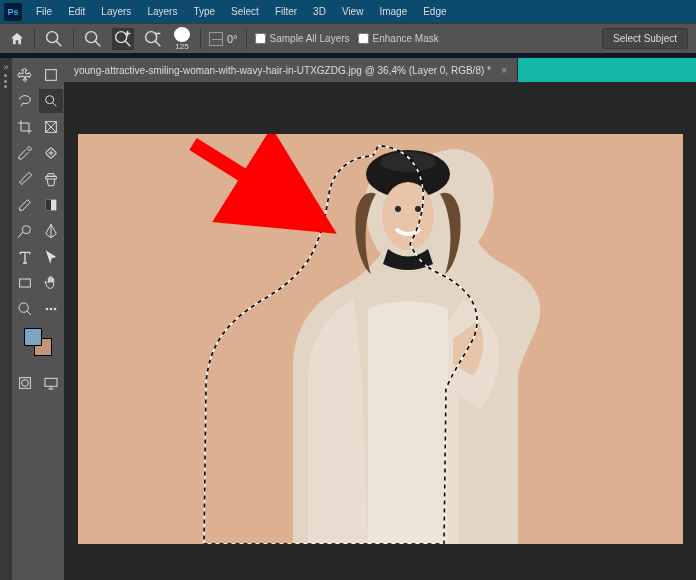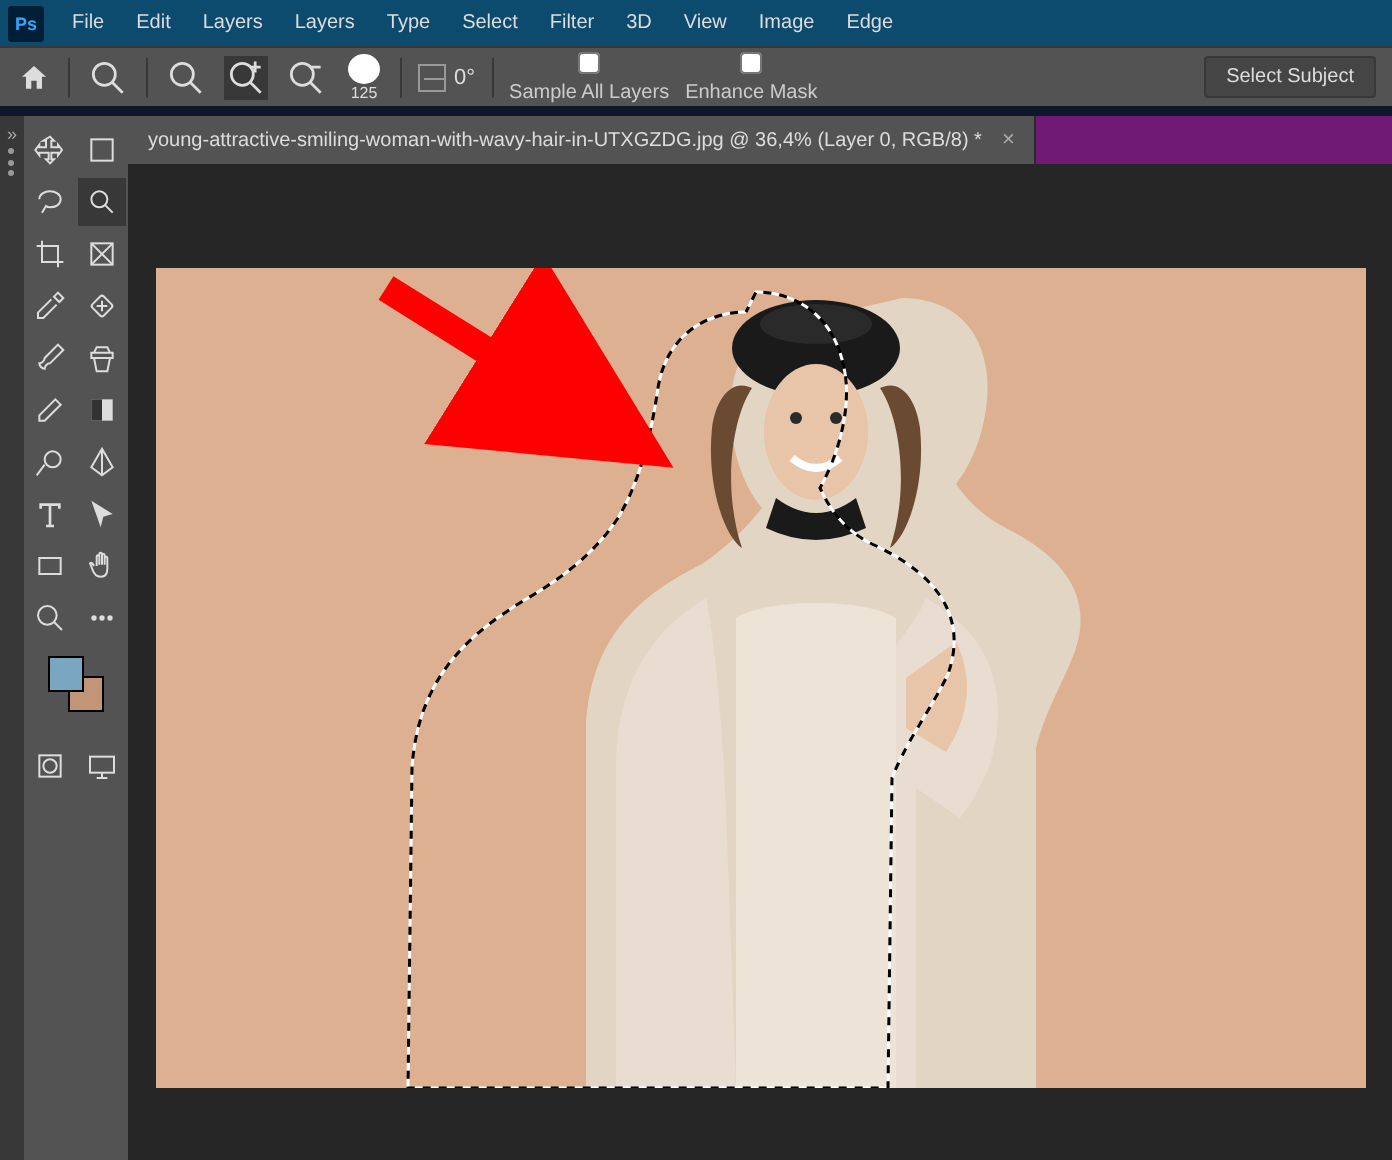--- a/index.html
+++ b/index.html
@@ -10,39 +10,39 @@
 .optionsbar { height: 34px; background: #535353; display: flex; align-items: center; padding: 0 8px; gap: 8px; border-bottom: 5px solid #0f172a; }
 .optionsbar .home-icon { color: #ddd; width: 18px; height: 18px; display: flex; align-items: center; justify-content: center; }
 .optionsbar .divider { width: 1px; height: 20px; background: #383838; }
 .optionsbar .tool-icon { width: 22px; height: 22px; display: flex; align-items: center; justify-content: center; color: #ddd; }
 .optionsbar .brush-preview { width: 20px; height: 24px; display: flex; flex-direction: column; align-items: center; color: #ddd; }
 .optionsbar .brush-circle { width: 16px; height: 16px; border-radius: 50%; background: #fff; }
 .optionsbar .brush-size { font-size: 8px; }
 .optionsbar .angle { color: #ddd; font-size: 11px; display: flex; align-items: center; gap: 4px; }
 .optionsbar .angle-icon { width: 14px; height: 14px; border: 1px solid #999; position: relative; }
 .optionsbar .angle-icon::after { content: ''; position: absolute; width: 10px; height: 1px; background: #999; top: 50%; left: 20%; transform-origin: left; }
-.optionsbar .checkbox-opt { display: flex; align-items: center; gap: 4px; color: #ccc; font-size: 10px; flex-direction: column; }
+.optionsbar .checkbox-opt { display: flex; align-items: center; gap: 4px; color: #ccc; font-size: 10px; }
 .optionsbar .checkbox-opt input { width: 11px; height: 11px; }
 .optionsbar .btn { background: #454545; color: #ddd; font-size: 10px; padding: 4px 10px; border: 1px solid #383838; border-radius: 2px; cursor: pointer; }
 .workspace { display: flex; height: calc(580px - 58px); }
 .left-strip { width: 12px; background: #383838; display: flex; flex-direction: column; align-items: center; padding-top: 4px; gap: 2px; }
 .collapse-handle { color: #aaa; font-size: 9px; }
 .flyout-dots { width: 4px; height: 14px; display: flex; flex-direction: column; justify-content: space-between; }
 .flyout-dots span { width: 3px; height: 3px; background: #999; border-radius: 50%; }
 .tools { width: 52px; background: #535353; display: flex; flex-direction: column; align-items: center; padding-top: 4px; }
 .tool-row { display: flex; }
 .tool { width: 24px; height: 24px; display: flex; align-items: center; justify-content: center; color: #ddd; margin: 1px; cursor: pointer; position: relative; }
 .tool.active { background: #383838; }
 .tool svg { width: 16px; height: 16px; }
 .swatch { width: 28px; height: 28px; position: relative; margin: 6px auto; }
 .swatch .fg { position: absolute; width: 18px; height: 18px; background: #7aa6c2; border: 1px solid #000; top: 0; left: 0; z-index: 2; }
 .swatch .bg { position: absolute; width: 18px; height: 18px; background: #c19575; border: 1px solid #000; bottom: 0; right: 0; }
 .bottom-tools { margin-top: 8px; display: flex; flex-direction: column; }
 .canvas-area { flex: 1; background: #262626; overflow: hidden; position: relative; }
-.tab-bar { height: 24px; background: #701a75; display: flex; }
+.tab-bar { height: 24px; background: #14b8a6; display: flex; }
 .tab { height: 24px; background: #535353; color: #ddd; font-size: 10px; padding: 0 10px; display: flex; align-items: center; border-right: 1px solid #2a2a2a; }
 .tab .close { margin-left: 10px; color: #aaa; cursor: pointer; font-size: 11px; }
 .canvas-wrap { position: absolute; left: 14px; top: 76px; width: 605px; height: 410px; background: #dcb091; }
 .subject { position: absolute; left: 180px; top: 10px; width: 300px; height: 400px; }
 .selection-path { position: absolute; fill: none; stroke: #fff; stroke-width: 1.5; stroke-dasharray: 4 4; }
 .selection-path-b { position: absolute; fill: none; stroke: #000; stroke-width: 1.5; stroke-dasharray: 4 4; stroke-dashoffset: 4; }
 .arrow { position: absolute; left: 105px; top: 0px; }
 .arrow svg { width: 155px; height: 110px; }
 </style>
 </head>

